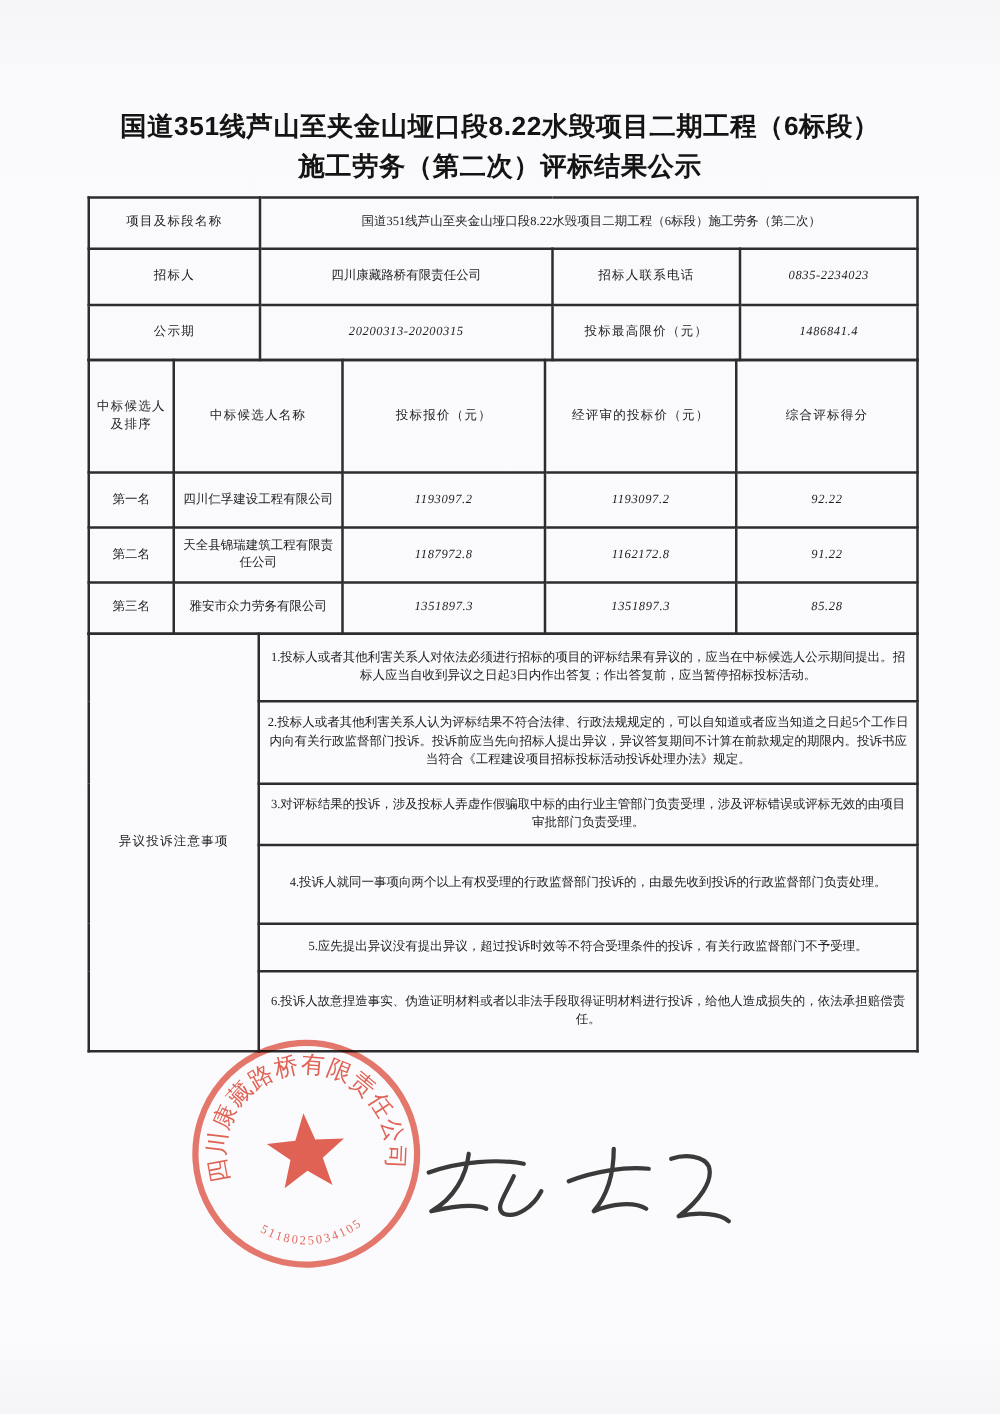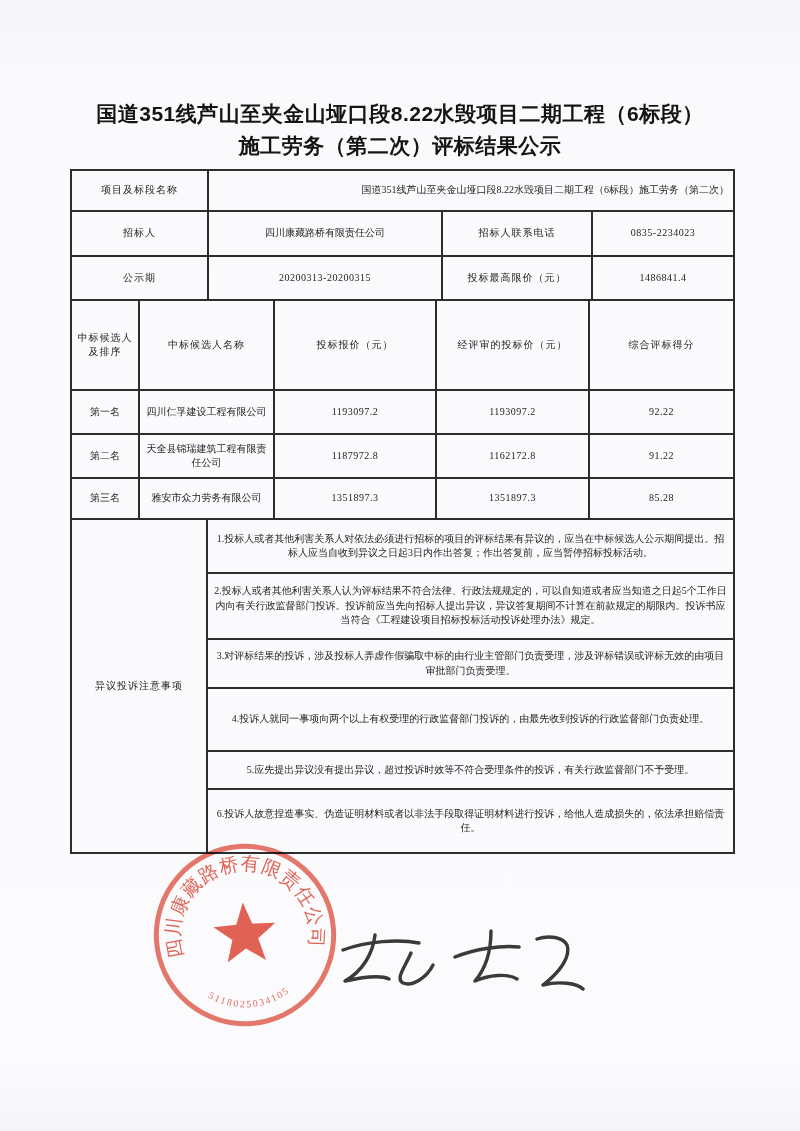--- a/index.html
+++ b/index.html
@@ -4,21 +4,21 @@
 <style>
   html,body{margin:0;padding:0;}
   body{
     width:800px;height:1131px;
     background:#f7f6f9;
     font-family:"Liberation Serif", serif;
     color:#1c1c1c;
     position:relative;
     overflow:hidden;
   }
-  .page{position:absolute;inset:0;background:linear-gradient(180deg,#f6f5f8 0%,#faf9fb 6%,#fbfafc 94%,#f5f4f7 100%);margin-top:12px;}
+  .page{position:absolute;inset:0;background:linear-gradient(180deg,#f6f5f8 0%,#faf9fb 6%,#fbfafc 94%,#f5f4f7 100%);}
   .title{
     position:absolute;top:86px;left:0;width:100%;
     text-align:center;
     font-family:"Liberation Sans", sans-serif;
     font-weight:bold;font-size:21px;line-height:1.5;
     color:#141414;letter-spacing:0.5px;
   }
   .table-area{position:absolute;left:70px;top:157px;width:663px;}
   table.doc{border-collapse:collapse;table-layout:fixed;width:663px;}
   table.doc + table.doc{margin-top:-2px;}
@@ -33,21 +33,21 @@
   }
   td.lbl{letter-spacing:1px;}
   td.notice{
     text-align:left;vertical-align:middle;
     padding:4px 9px;font-size:12.4px;line-height:1.42;
   }
   td.sig{
     text-align:left;vertical-align:middle;
     padding:0 0 0 8px;height:61px;font-size:13.5px;letter-spacing:1px;
   }
-  .num{font-family:"Liberation Serif", serif;letter-spacing:0.5px;}
+  .num{font-family:"Liberation Serif", serif;letter-spacing:0.5px;font-style:italic;}
   .stamp{
     position:absolute;left:150px;top:828px;width:190px;height:190px;
     mix-blend-mode:multiply;opacity:0.88;
     transform:rotate(-4deg);
     pointer-events:none;
   }
   .signature{
     position:absolute;left:315px;top:893px;width:310px;height:100px;
     mix-blend-mode:multiply;
     pointer-events:none;
@@ -68,21 +68,21 @@
     <table class="doc">
       <colgroup>
           <col style="width:137px">
           <col style="width:234px">
           <col style="width:150px">
           <col style="width:142px">
         </colgroup>
       <tbody>
           <tr style="height:41px">
         <td class="lbl">项目及标段名称</td>
-        <td colspan="3" style="text-align:right;padding-left:8px">国道351线芦山至夹金山垭口段8.22水毁项目二期工程（6标段）施工劳务（第二次）</td>
+        <td colspan="3" style="text-align:center;padding-left:8px">国道351线芦山至夹金山垭口段8.22水毁项目二期工程（6标段）施工劳务（第二次）</td>
       </tr>
       <tr style="height:45px">
         <td class="lbl">招标人</td>
         <td>四川康藏路桥有限责任公司</td>
         <td class="lbl">招标人联系电话</td>
         <td class="num">0835-2234023</td>
       </tr>
       <tr style="height:44px">
         <td class="lbl">公示期</td>
         <td class="num">20200313-20200315</td>

